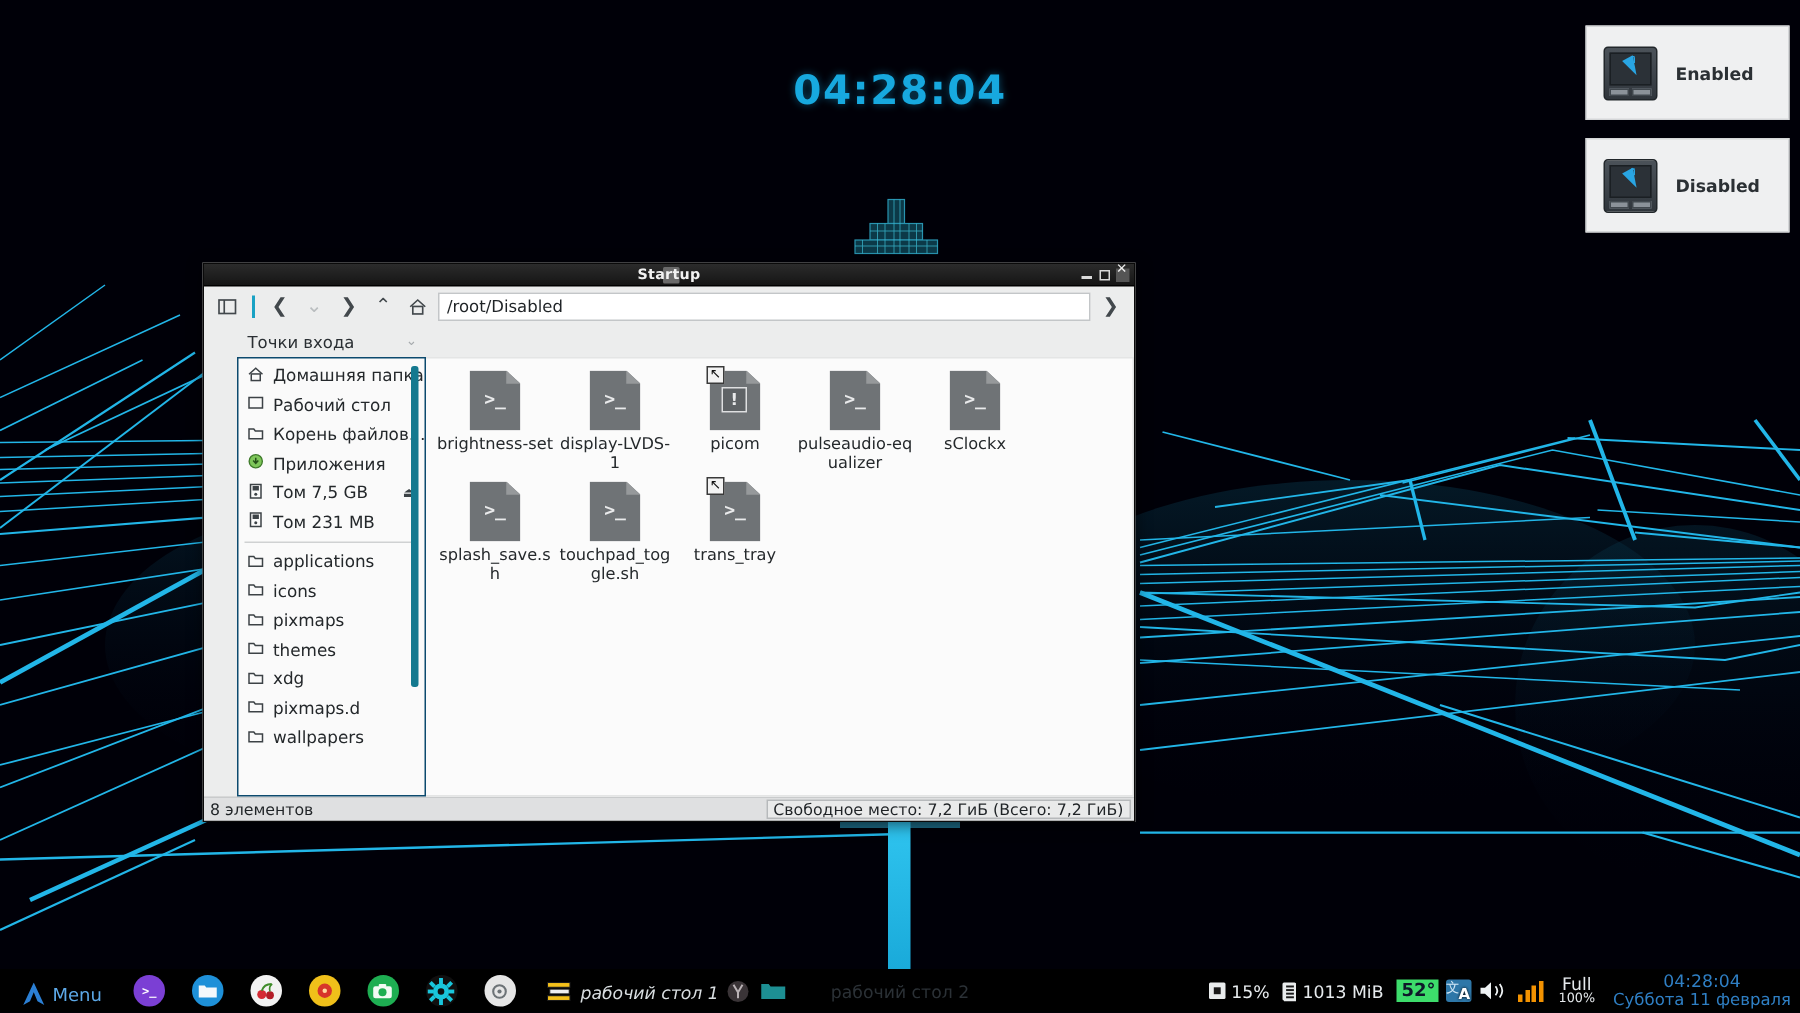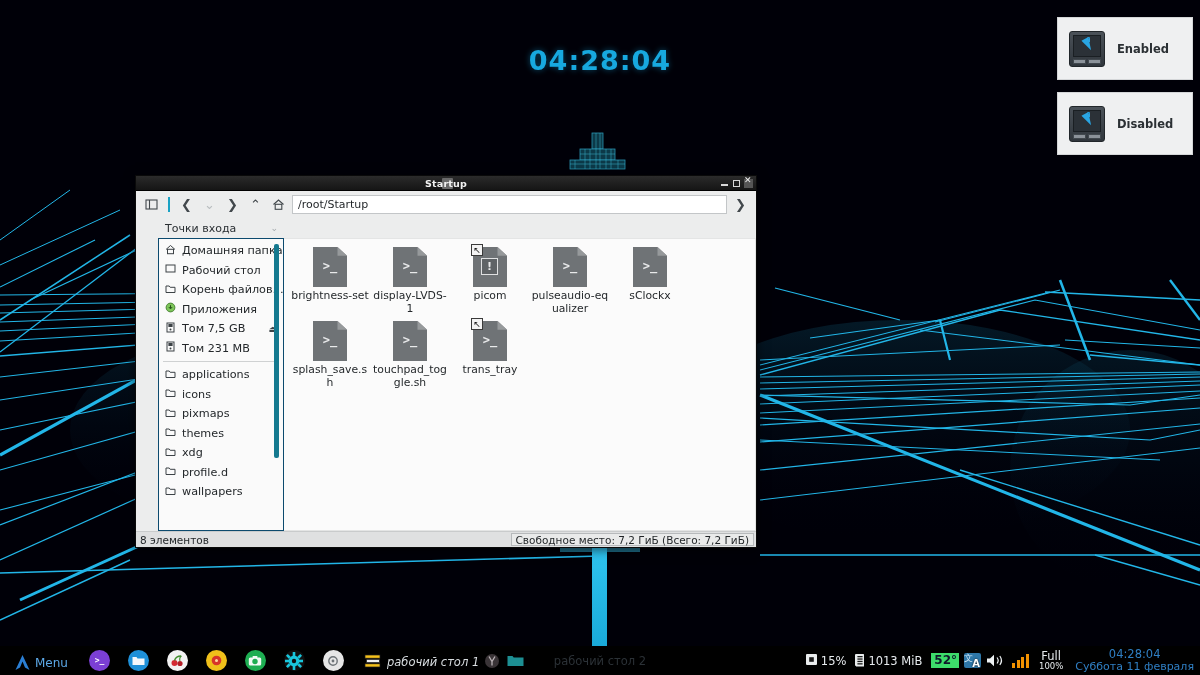--- a/index.html
+++ b/index.html
@@ -303,21 +303,21 @@
     position: absolute; left: 0; right: 0; text-align: center;
     color: #2b3136; font-size: 11.5px;
     pointer-events: none;
   }
 
   #panel-right {
     margin-left: auto; display: flex; align-items: center; gap: 0;
     padding-right: 6px;
   }
   .sysmon {
-    display: flex; gap: 4px;
+    display: flex; align-items: center; gap: 4px;
     color: #e6eaed; font-size: 11.5px; margin-right: 9px;
   }
   .sysmon .chip {
     width: 11px; height: 11px; background: #e9eced; position: relative;
     border-radius: 1px;
   }
   .sysmon .ramico {
     width: 9px; height: 12px; background: #e9eced;
     position: relative; border-radius: 1px;
   }
@@ -516,21 +516,21 @@
       <div class="tb-btn dim">⌄</div>
       <div class="tb-btn">❯</div>
       <div class="tb-btn">⌃</div>
       <div class="tb-btn">
         <svg width="13" height="13" viewBox="0 0 13 13">
             <path d="M1.5 6.5 L6.5 2 L11.5 6.5" fill="none" stroke="#42484c" stroke-width="1.1"></path>
             <rect x="3.2" y="6.3" width="6.6" height="5" fill="none" stroke="#42484c" stroke-width="1.1"></rect>
           </svg>
       </div>
       <div id="fm-path">
-        <span>/root/Startup</span>
+        <span>/root/Disabled</span>
       </div>
       <div class="tb-btn">❯</div>
     </div>
 
     <div id="fm-body">
 
       <div id="fm-sidebar">
         <div id="sb-header">
           <span>Точки входа</span>
           <span class="chev">⌄</span>
@@ -639,21 +639,21 @@
                 </svg>
             </span>
             <span>xdg</span>
           </div>
           <div class="sb-item">
             <span class="sb-ico">
               <svg width="11" height="11" viewBox="0 0 11 11">
                   <path d="M1 3 h3.2 l1 1.3 H10 V9.5 H1 Z" fill="none" stroke="#3c4246" stroke-width="1"></path>
                 </svg>
             </span>
-            <span>profile.d</span>
+            <span>pixmaps.d</span>
           </div>
           <div class="sb-item">
             <span class="sb-ico">
               <svg width="11" height="11" viewBox="0 0 11 11">
                   <path d="M1 3 h3.2 l1 1.3 H10 V9.5 H1 Z" fill="none" stroke="#3c4246" stroke-width="1"></path>
                 </svg>
             </span>
             <span>wallpapers</span>
           </div>
 

